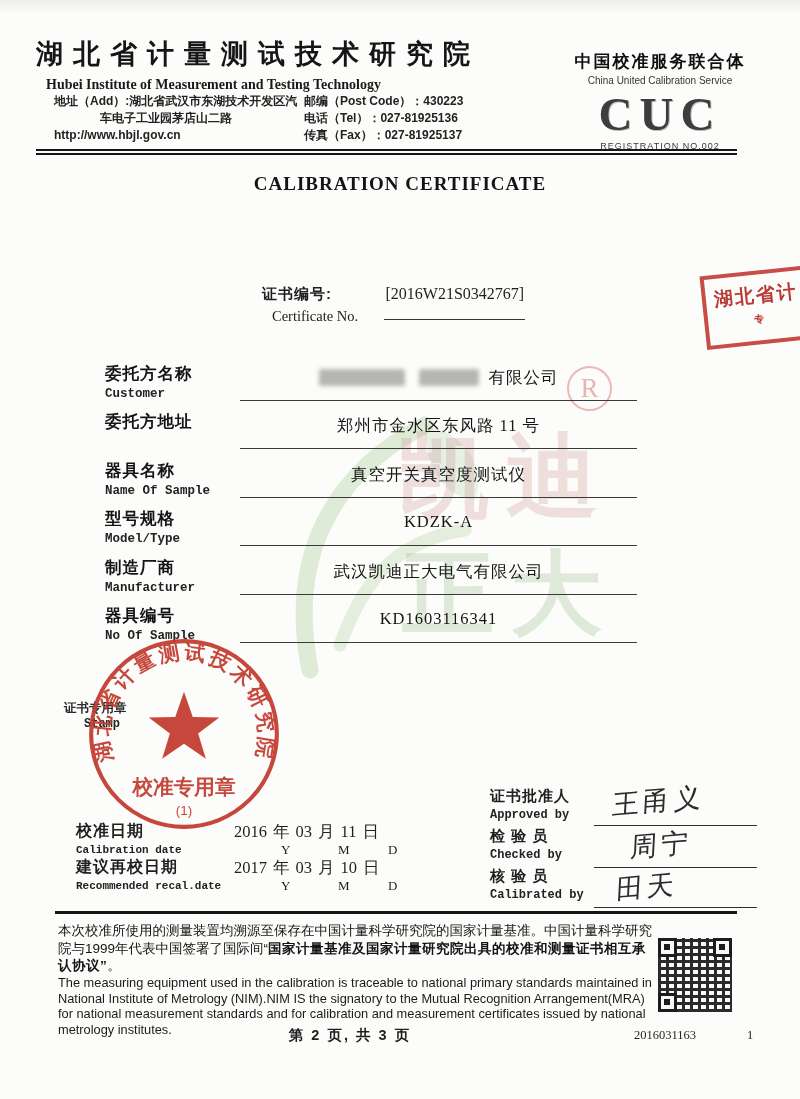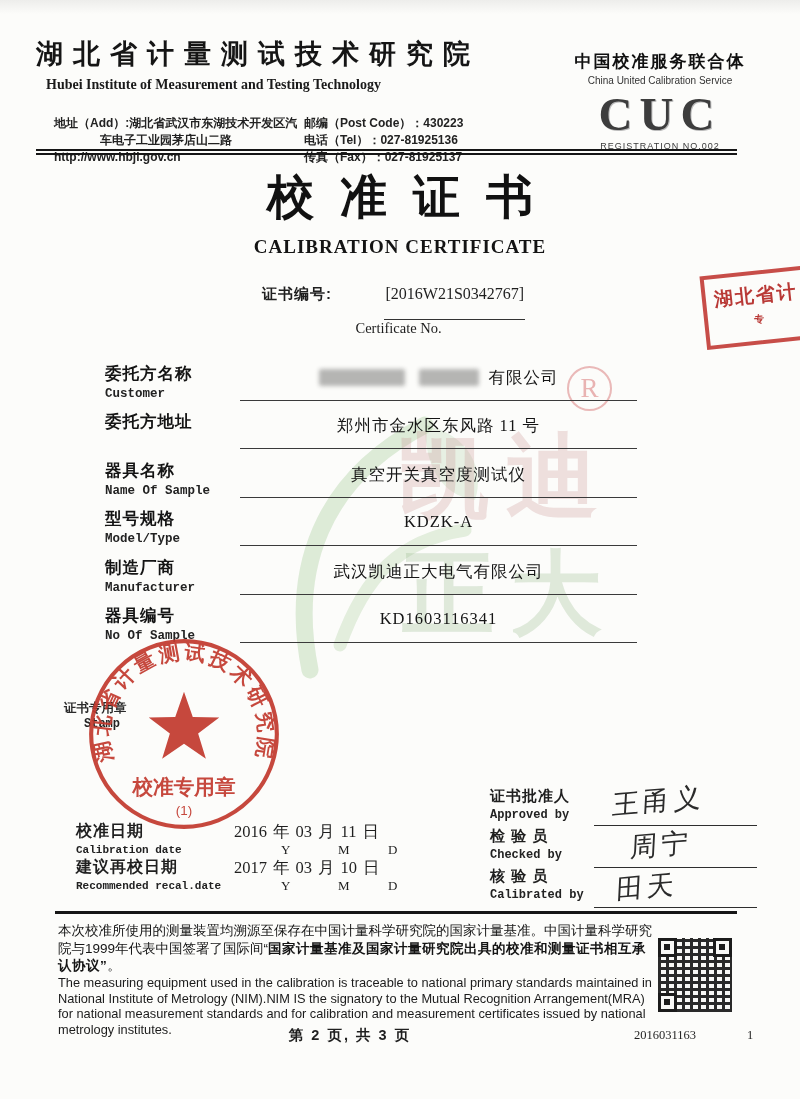--- a/index.html
+++ b/index.html
@@ -4,21 +4,21 @@
 <style>
   * { margin:0; padding:0; box-sizing:border-box; }
   body { background:#e8e8e6; font-family:"Liberation Sans", sans-serif; }
   .page { position:relative; width:800px; height:1099px; margin:0 auto;
           background:linear-gradient(#ededeb, #fcfcfa 14px); overflow:hidden; color:#1f1f1f; }
 
   
   .hdr-left { position:absolute; left:36px; top:36px; width:505px; z-index:1; }
   .inst-cn { font-size:27px; font-weight:bold; letter-spacing:10px; color:#151515; white-space:nowrap; }
   .inst-en { font-size:14px; font-family:"Liberation Serif", serif; font-weight:bold; margin:5px 0 0 10px; color:#1a1a1a; }
-  .contact { display:grid; grid-template-columns: 250px 230px; margin:22px 0 0 18px; font-size:12px; font-weight:600; line-height:17px; color:#222; }
+  .contact { display:grid; grid-template-columns: 250px 230px; margin:0 0 0 18px; font-size:12px; font-weight:600; line-height:17px; color:#222; }
   .contact .indent { padding-left:46px; }
   .hdr-right { position:absolute; left:551px; top:50px; width:218px; text-align:center; z-index:1; }
   .cuc-cn { font-size:17px; font-weight:bold; letter-spacing:2px; color:#101010; }
   .cuc-en { font-size:10px; color:#333; margin-top:2px; }
   .cuc-abbr { font-family:"Liberation Serif", serif; font-size:47px; font-weight:bold; letter-spacing:7px; color:#3d3d3d; line-height:52px; margin-top:2px; text-shadow:1px 1px 0 #bbb; }
   .cuc-reg { font-size:9px; letter-spacing:1px; color:#3a3a3a; margin-top:1px; }
   .dbl-rule { position:absolute; left:36px; top:149px; width:701px; height:6px; border-top:2.5px solid #161616; border-bottom:2px solid #161616; z-index:1; }
 
   
   .title-blk { position:absolute; left:0; top:166px; width:800px; text-align:center; z-index:1; }
@@ -28,21 +28,21 @@
   
   .corner-stamp { position:absolute; left:703px; top:270px; width:120px; height:74px;
     border:4px solid rgba(185,32,28,.8); transform:rotate(-6deg); z-index:2;
     color:rgba(175,30,26,.88); font-weight:bold; font-size:19px; padding:8px 0 0 8px; letter-spacing:2px; }
   .corner-stamp small { display:block; font-size:10px; margin:4px 0 0 38px; letter-spacing:1px; }
 
   
   .certno { position:absolute; left:262px; top:285px; z-index:1; }
   .certno .cn { font-size:15px; font-weight:bold; letter-spacing:1px; }
   .certno .val { font-family:"Liberation Serif", serif; font-size:16px; margin-left:48px; border-bottom:1px solid #333; padding:0 1px 17px; }
-  .certno .en { font-family:"Liberation Serif", serif; font-size:14.5px; margin:16px 0 0 10px; color:#1c1c1c;text-align:center; }
+  .certno .en { font-family:"Liberation Serif", serif; font-size:14.5px; margin:4px 0 0 10px; color:#1c1c1c; }
 
   
   .wm { position:absolute; z-index:0; pointer-events:none; }
   .wm-kai { left:398px; top:415px; font-size:92px; font-weight:bold; letter-spacing:16px; color:rgba(202,148,148,.28); }
   .wm-zheng { left:402px; top:532px; font-size:92px; font-weight:bold; letter-spacing:16px; color:rgba(148,184,138,.28); }
   .reg-mark { position:absolute; left:567px; top:366px; width:45px; height:45px; border:2.5px solid rgba(216,118,118,.5);
     border-radius:50%; display:flex; align-items:center; justify-content:center; z-index:0;
     font-family:"Liberation Serif", serif; font-size:27px; color:rgba(216,118,118,.55); }
 
   
@@ -127,21 +127,20 @@
   </div>
   <div class="hdr-right">
     <div class="cuc-cn">中国校准服务联合体</div>
     <div class="cuc-en">China United Calibration Service</div>
     <div class="cuc-abbr">CUC</div>
     <div class="cuc-reg">REGISTRATION NO.002</div>
   </div>
   <div class="dbl-rule"></div>
 
   <div class="title-blk">
-    <div class="title-cn">校准证书</div>
     <div class="title-en">CALIBRATION CERTIFICATE</div>
   </div>
 
   <div class="corner-stamp">
     <span>湖北省计</span>
     <small>专</small>
   </div>
 
   <div class="certno">
     <span class="cn">证书编号:</span>

